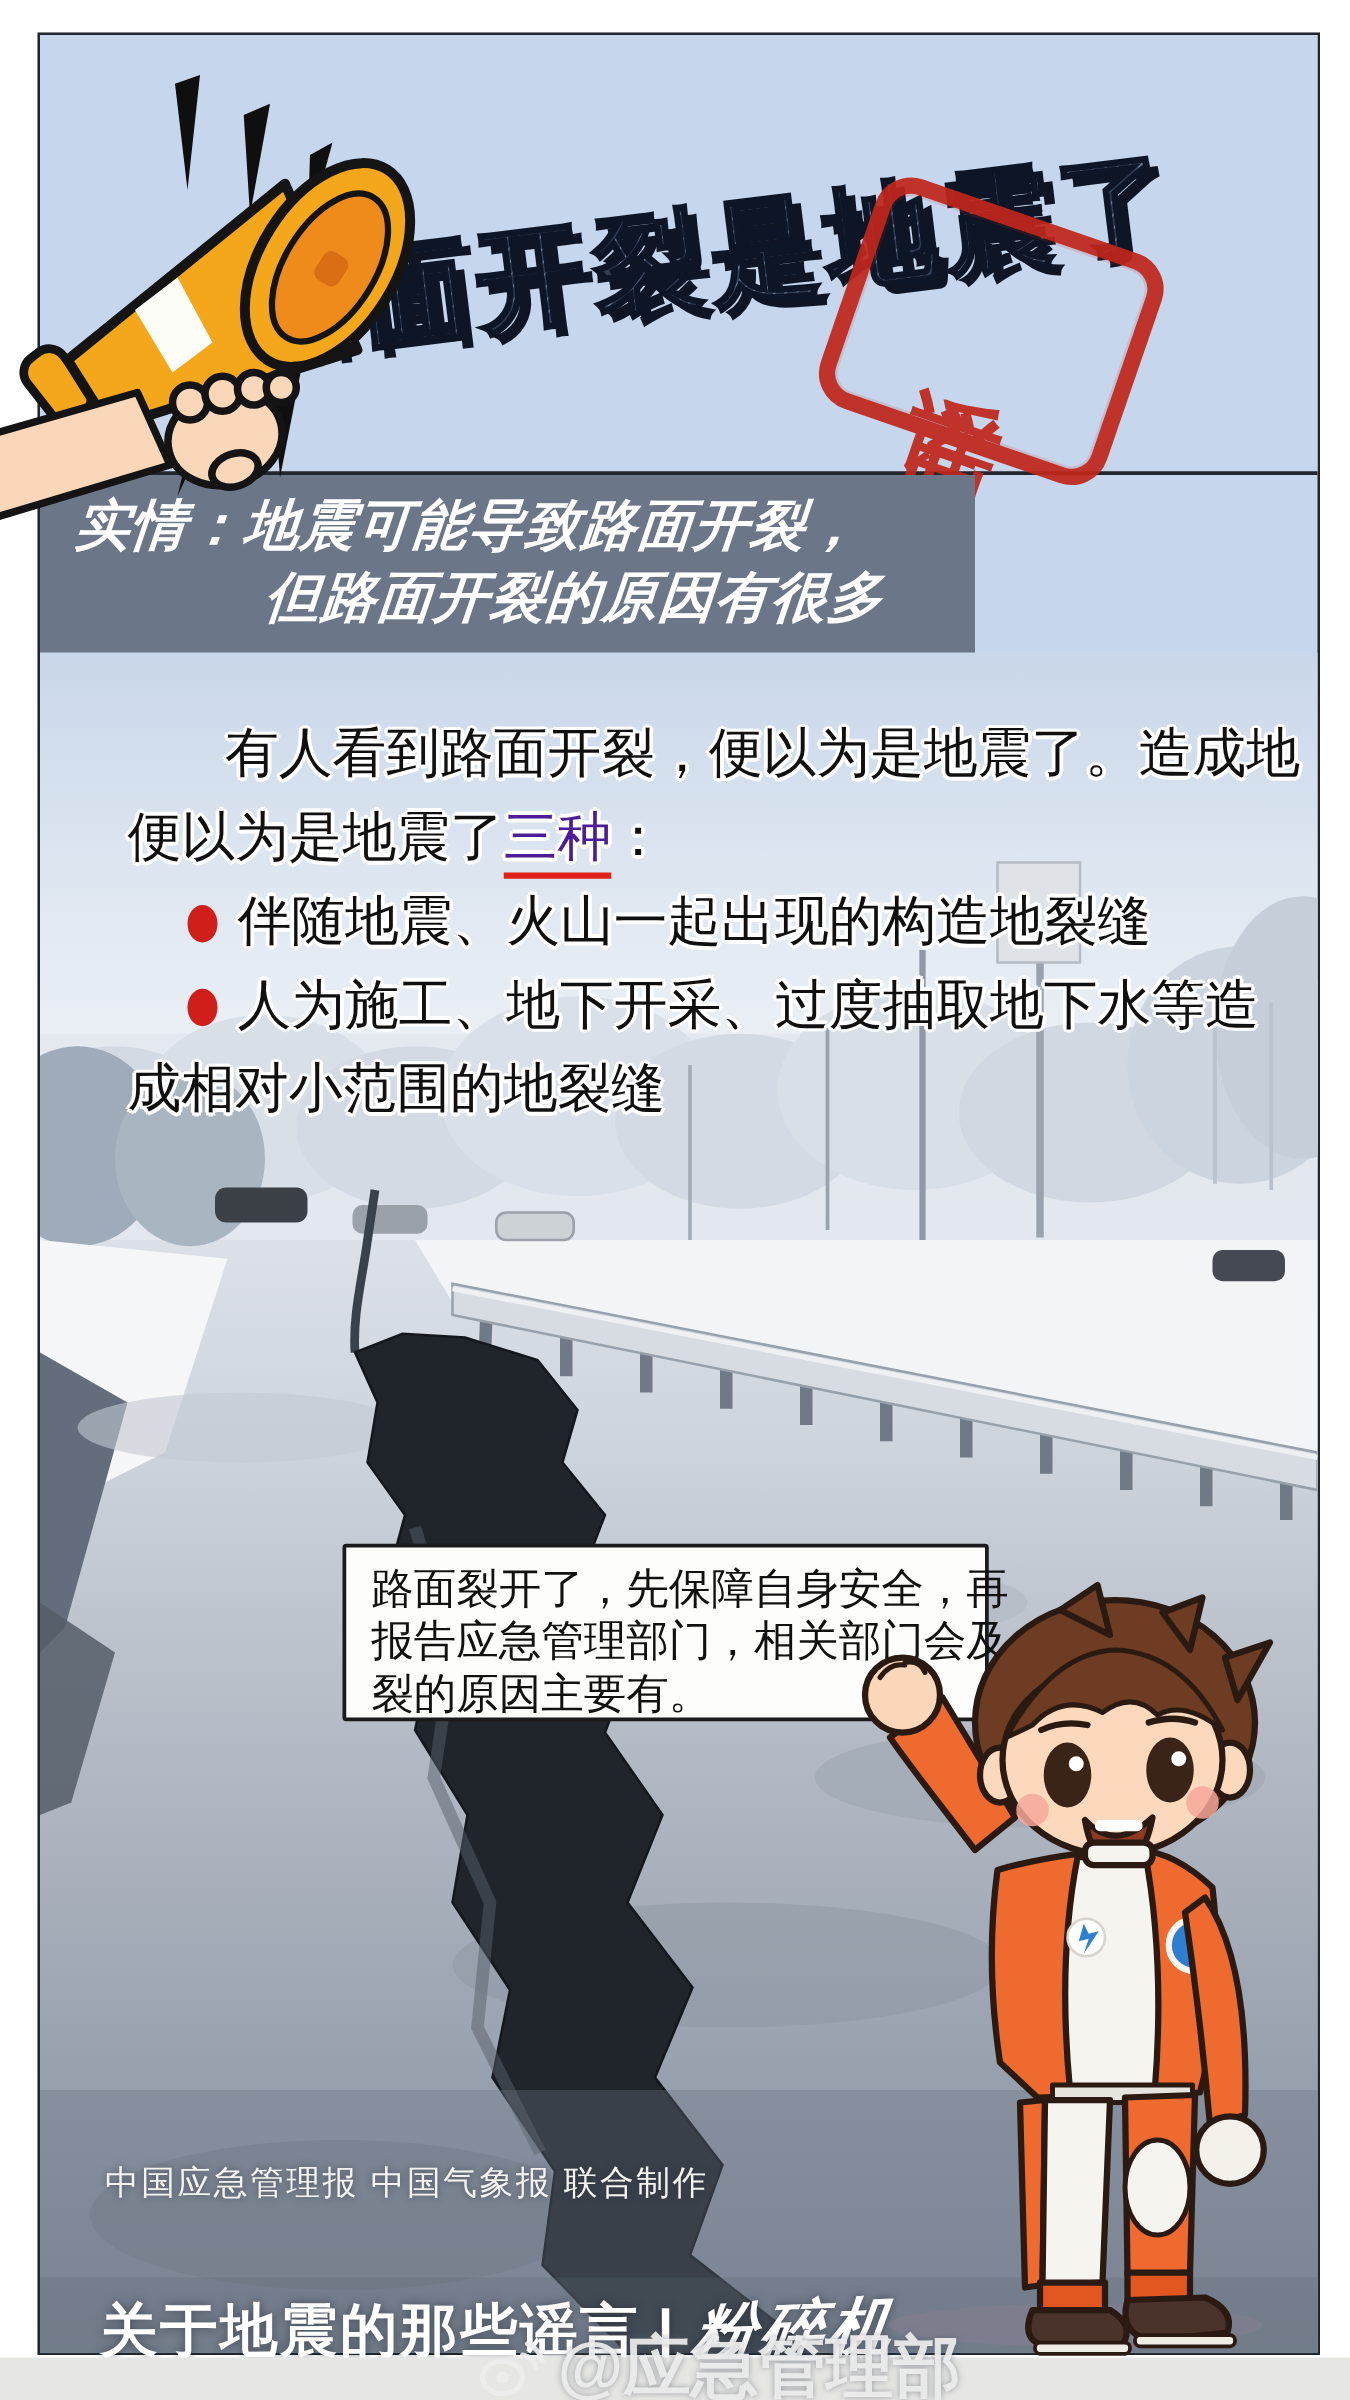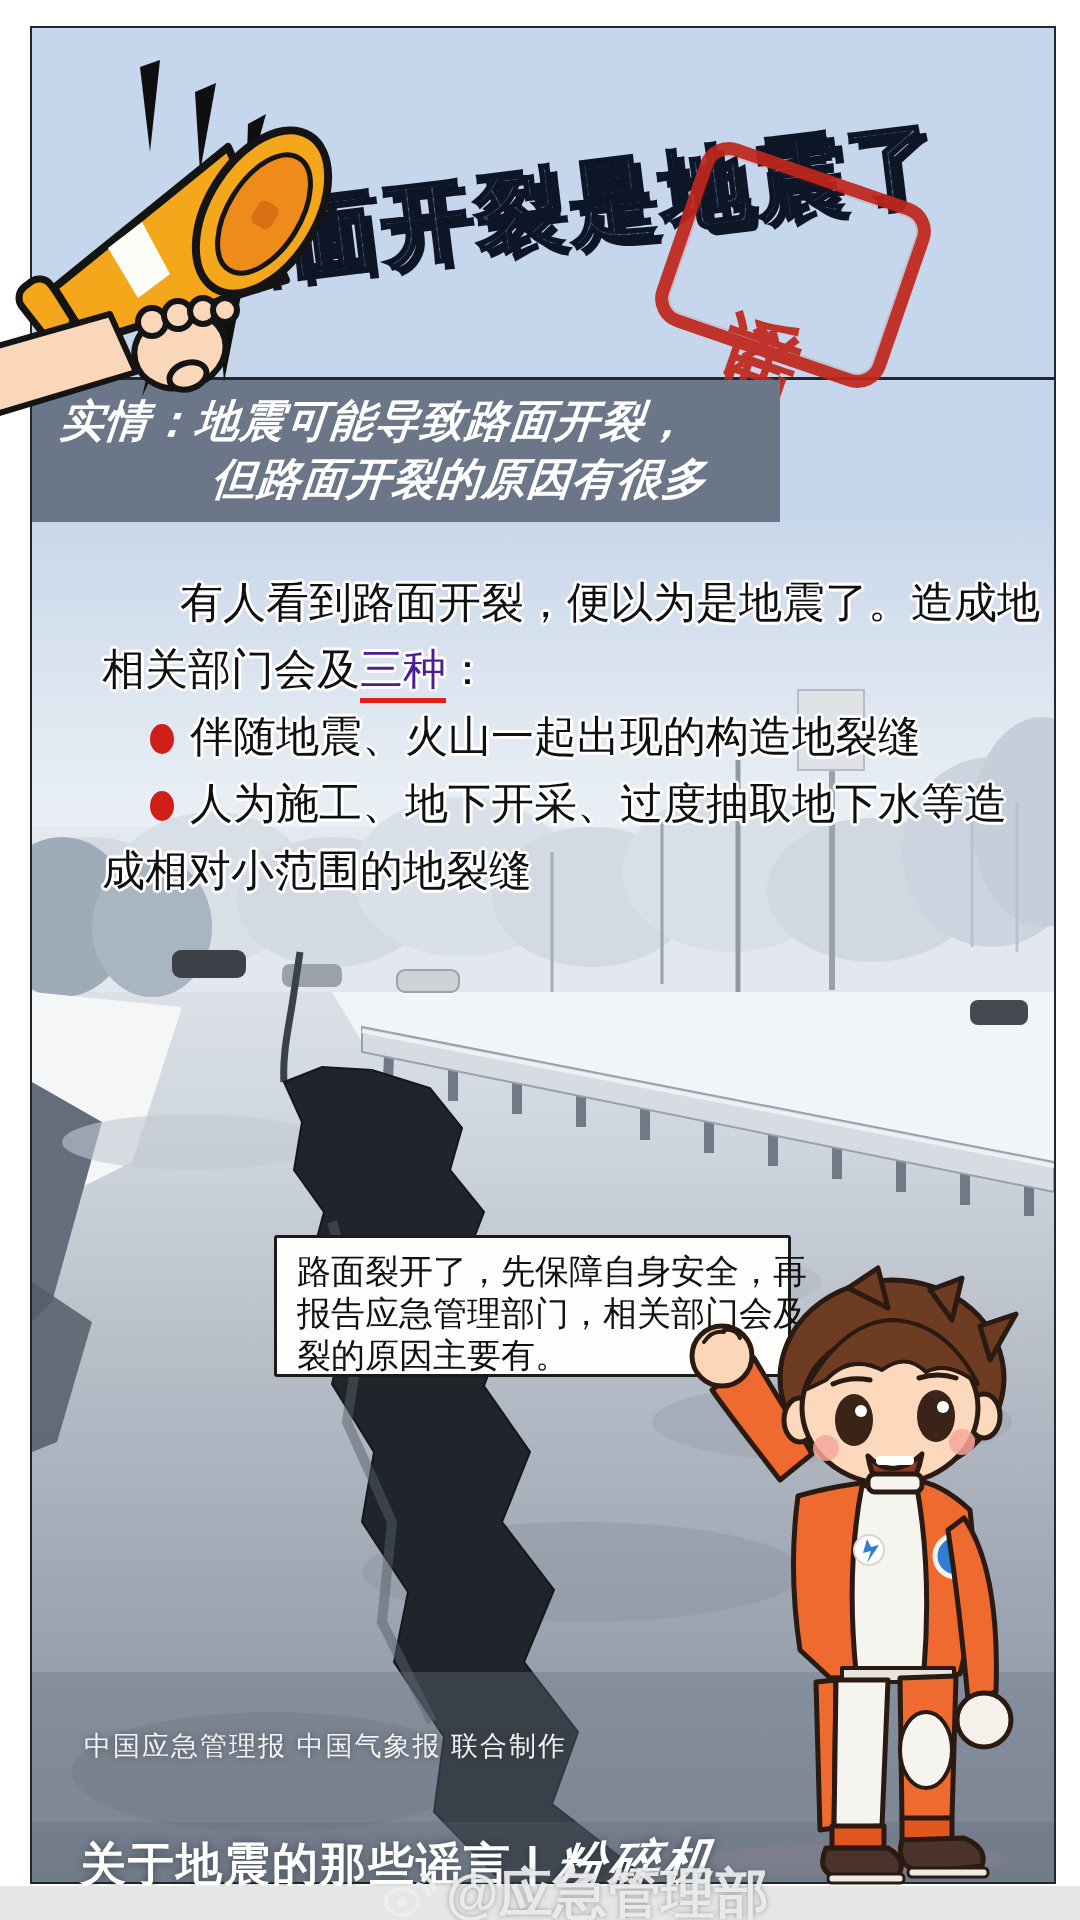--- a/index.html
+++ b/index.html
@@ -172,21 +172,21 @@
       </div>
     </div>
 
     <div id="fact-banner">
       <div class="fb-line">实情：地震可能导致路面开裂，</div>
       <div class="fb-line fb-line2">但路面开裂的原因有很多</div>
     </div>
 
     <div id="body-copy">
       <div class="bline indent">有人看到路面开裂，便以为是地震了。造成地</div>
-      <div class="bline"><span>相关部门会及</span><span class="hl-red">三种</span><span>：</span></div>
+      <div class="bline"><span>便以为是地震了</span><span class="hl-red">三种</span><span>：</span></div>
       <div class="bline bullet-line"><span class="dot"></span><span>伴随地震、火山一起出现的构造地裂缝</span></div>
       <div class="bline bullet-line"><span class="dot"></span><span>人为施工、地下开采、过度抽取地下水等造</span></div>
       <div class="bline">成相对小范围的地裂缝</div>
     </div>
 
     <div id="bubble">
       <div class="bub-line">路面裂开了，先保障自身安全，再</div>
       <div class="bub-line">报告应急管理部门，相关部门会及</div>
       <div class="bub-line">裂的原因主要有。</div>
     </div>

